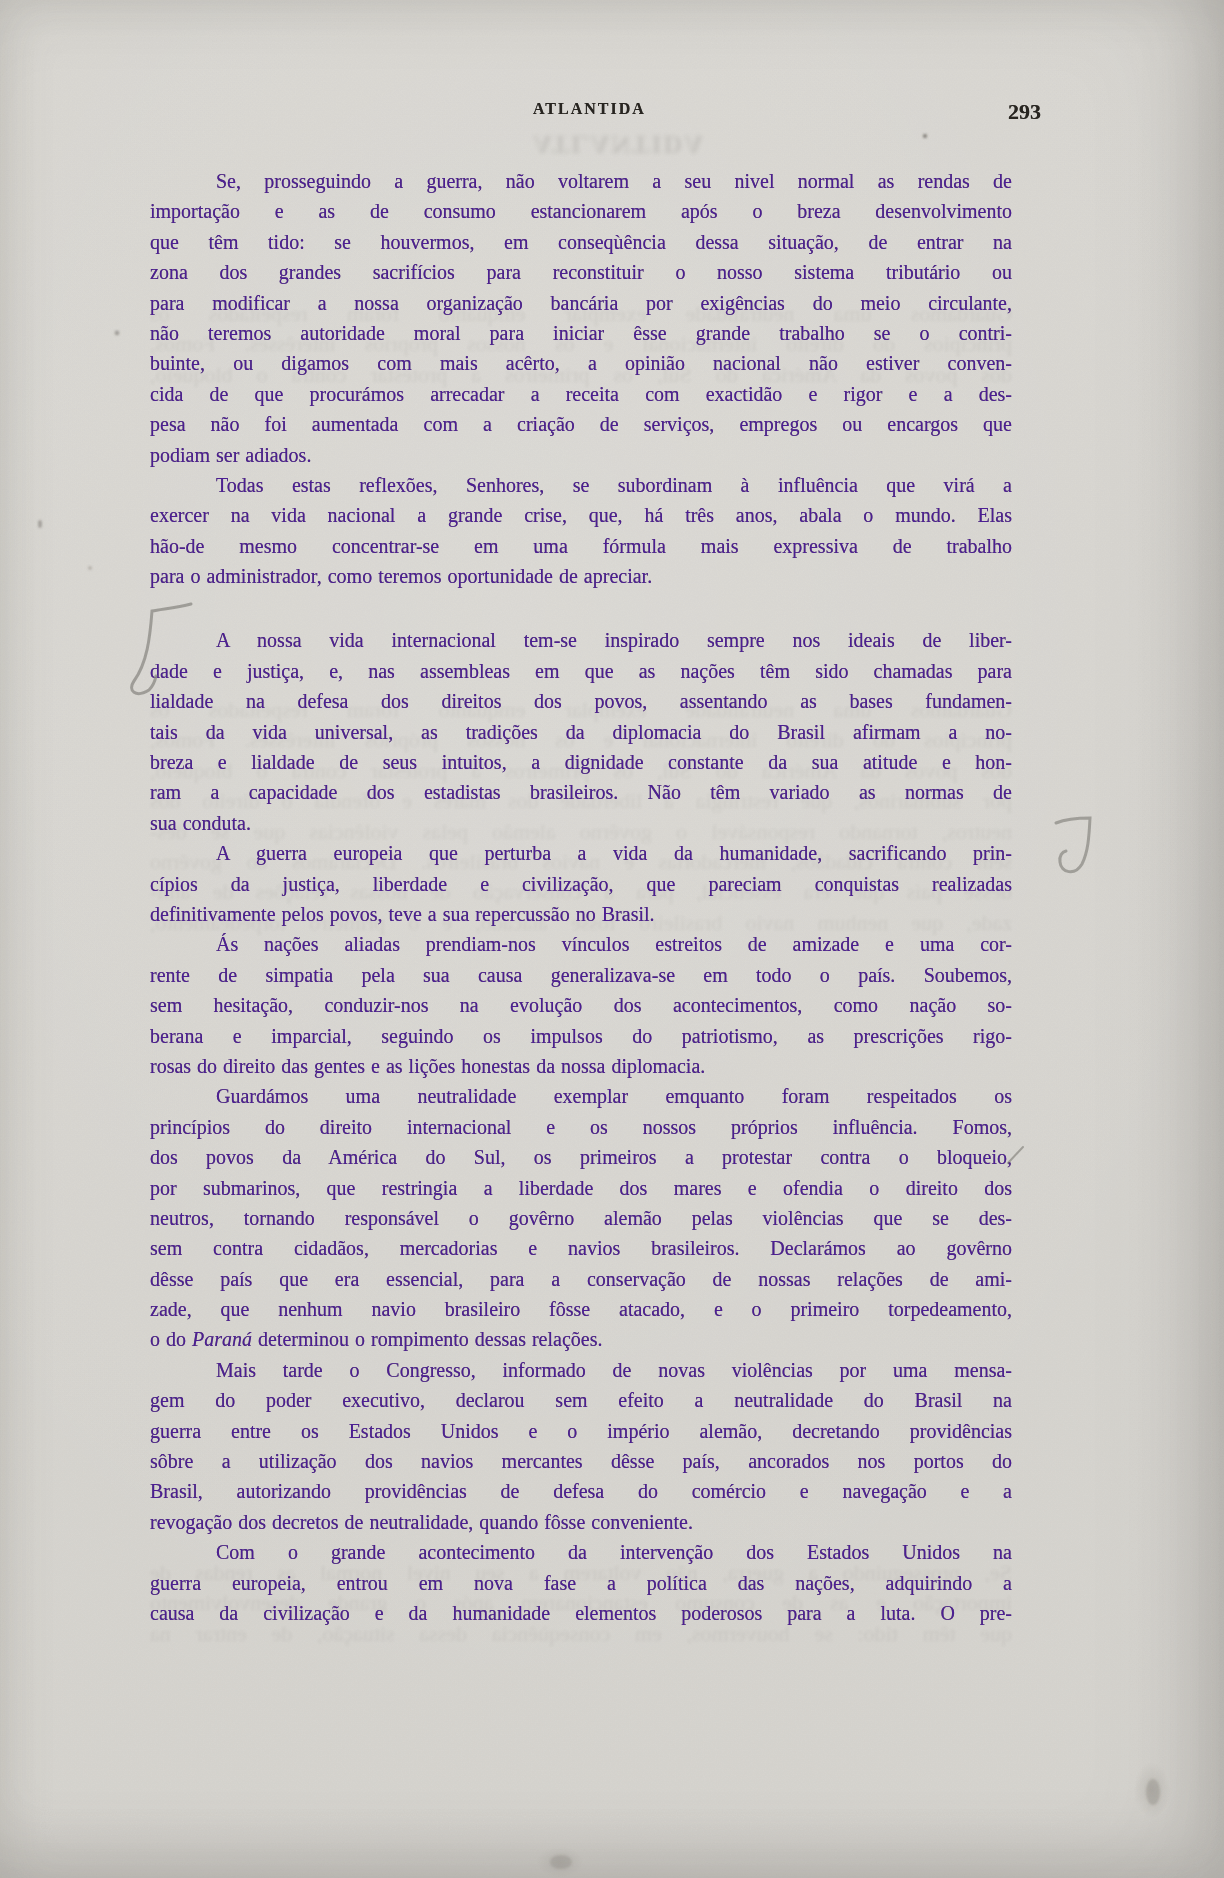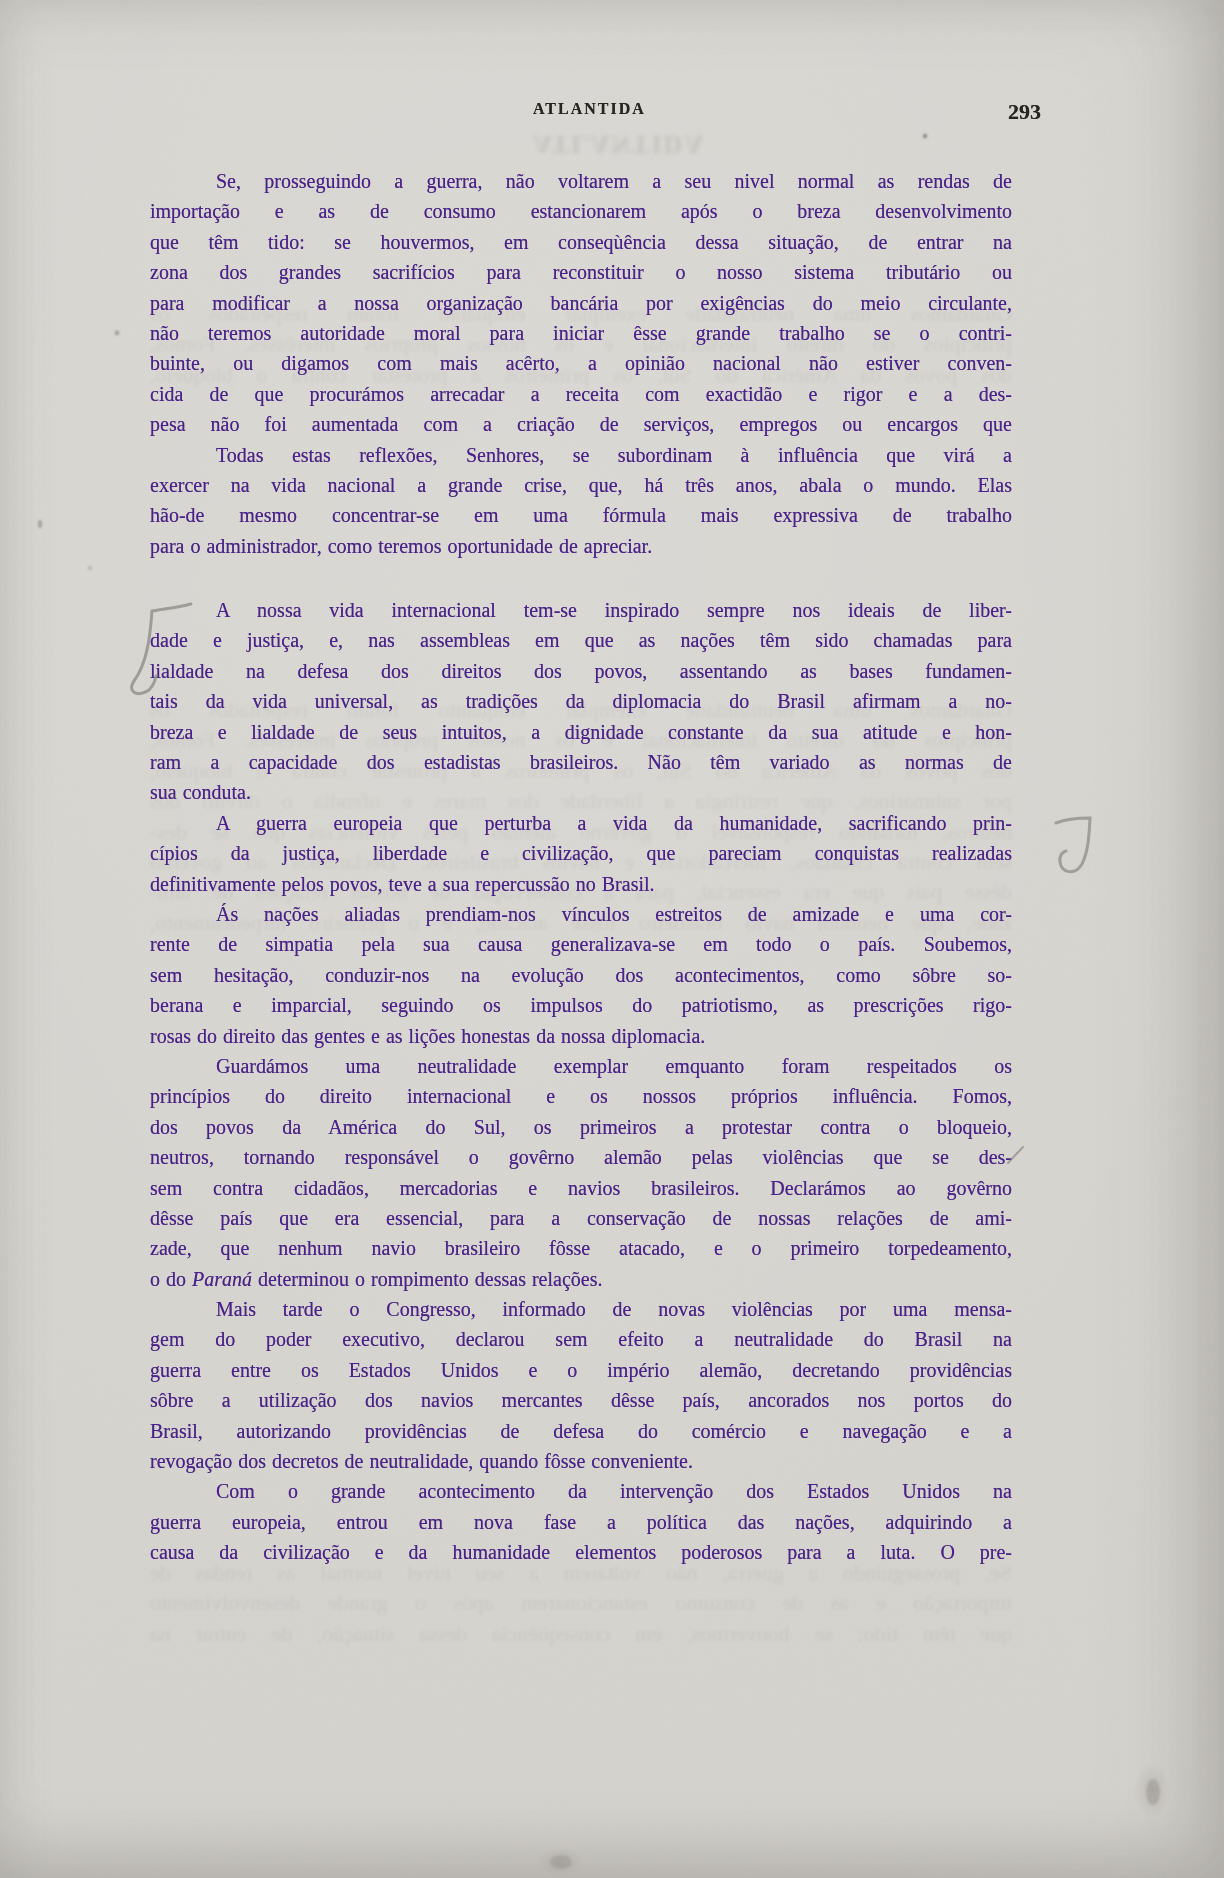--- a/index.html
+++ b/index.html
@@ -117,20 +117,21 @@
       <div class="para">
         <div class="line first"><span>Se, prosseguindo a guerra, não voltarem a seu nivel normal as rendas de</span></div>
         <div class="line"><span>importação e as de consumo estancionarem após o breza desenvolvimento</span></div>
         <div class="line"><span>que têm tido: se houvermos, em conseqùência dessa situação, de entrar na</span></div>
         <div class="line"><span>zona dos grandes sacrifícios para reconstituir o nosso sistema tributário ou</span></div>
         <div class="line"><span>para modificar a nossa organização bancária por exigências do meio circulante,</span></div>
         <div class="line"><span>não teremos autoridade moral para iniciar êsse grande trabalho se o contri-</span></div>
         <div class="line"><span>buinte, ou digamos com mais acêrto, a opinião nacional não estiver conven-</span></div>
         <div class="line"><span>cida de que procurámos arrecadar a receita com exactidão e rigor e a des-</span></div>
         <div class="line"><span>pesa não foi aumentada com a criação de serviços, empregos ou encargos que</span></div>
+        <div class="line last"><span>podiam ser adiados.</span></div>
       </div>
       <div class="para">
         <div class="line first"><span>Todas estas reflexões, Senhores, se subordinam à influência que virá a</span></div>
         <div class="line"><span>exercer na vida nacional a grande crise, que, há três anos, abala o mundo. Elas</span></div>
         <div class="line"><span>hão-de mesmo concentrar-se em uma fórmula mais expressiva de trabalho</span></div>
         <div class="line last"><span>para o administrador, como teremos oportunidade de apreciar.</span></div>
       </div>
       <div class="para space-before">
         <div class="line first"><span>A nossa vida internacional tem-se inspirado sempre nos ideais de liber-</span></div>
         <div class="line"><span>dade e justiça, e, nas assembleas em que as nações têm sido chamadas para</span></div>
@@ -141,28 +142,29 @@
         <div class="line last"><span>sua conduta.</span></div>
       </div>
       <div class="para">
         <div class="line first"><span>A guerra europeia que perturba a vida da humanidade, sacrificando prin-</span></div>
         <div class="line"><span>cípios da justiça, liberdade e civilização, que pareciam conquistas realizadas</span></div>
         <div class="line last"><span>definitivamente pelos povos, teve a sua repercussão no Brasil.</span></div>
       </div>
       <div class="para">
         <div class="line first"><span>Ás nações aliadas prendiam-nos vínculos estreitos de amizade e uma cor-</span></div>
         <div class="line"><span>rente de simpatia pela sua causa generalizava-se em todo o país. Soubemos,</span></div>
-        <div class="line"><span>sem hesitação, conduzir-nos na evolução dos acontecimentos, como sôbre so-</span></div>
+        <div class="line"><span>sem hesitação, conduzir-nos na evolução dos acontecimentos, como nação so-</span></div>
         <div class="line"><span>berana e imparcial, seguindo os impulsos do patriotismo, as prescrições rigo-</span></div>
         <div class="line last"><span>rosas do direito das gentes e as lições honestas da nossa diplomacia.</span></div>
       </div>
       <div class="para">
         <div class="line first"><span>Guardámos uma neutralidade exemplar emquanto foram respeitados os</span></div>
         <div class="line"><span>princípios do direito internacional e os nossos próprios influência. Fomos,</span></div>
         <div class="line"><span>dos povos da América do Sul, os primeiros a protestar contra o bloqueio,</span></div>
+        <div class="line"><span>por submarinos, que restringia a liberdade dos mares e ofendia o direito dos</span></div>
         <div class="line"><span>neutros, tornando responsável o govêrno alemão pelas violências que se des-</span></div>
         <div class="line"><span>sem contra cidadãos, mercadorias e navios brasileiros. Declarámos ao govêrno</span></div>
         <div class="line"><span>dêsse país que era essencial, para a conservação de nossas relações de ami-</span></div>
         <div class="line"><span>zade, que nenhum navio brasileiro fôsse atacado, e o primeiro torpedeamento,</span></div>
         <div class="line last"><span>o do </span><i>Paraná</i><span> determinou o rompimento dessas relações.</span></div>
       </div>
       <div class="para">
         <div class="line first"><span>Mais tarde o Congresso, informado de novas violências por uma mensa-</span></div>
         <div class="line"><span>gem do poder executivo, declarou sem efeito a neutralidade do Brasil na</span></div>
         <div class="line"><span>guerra entre os Estados Unidos e o império alemão, decretando providências</span></div>

